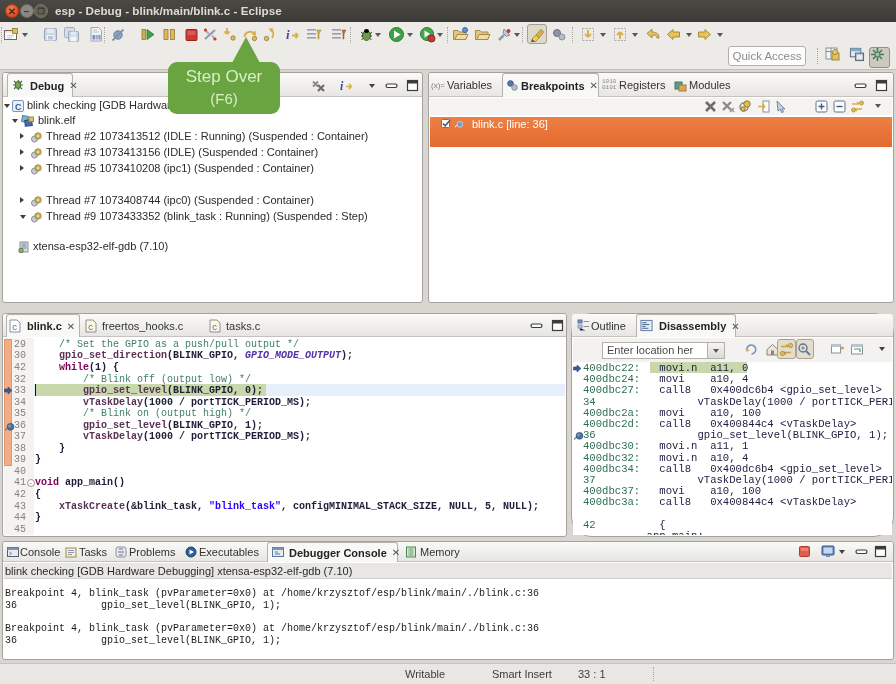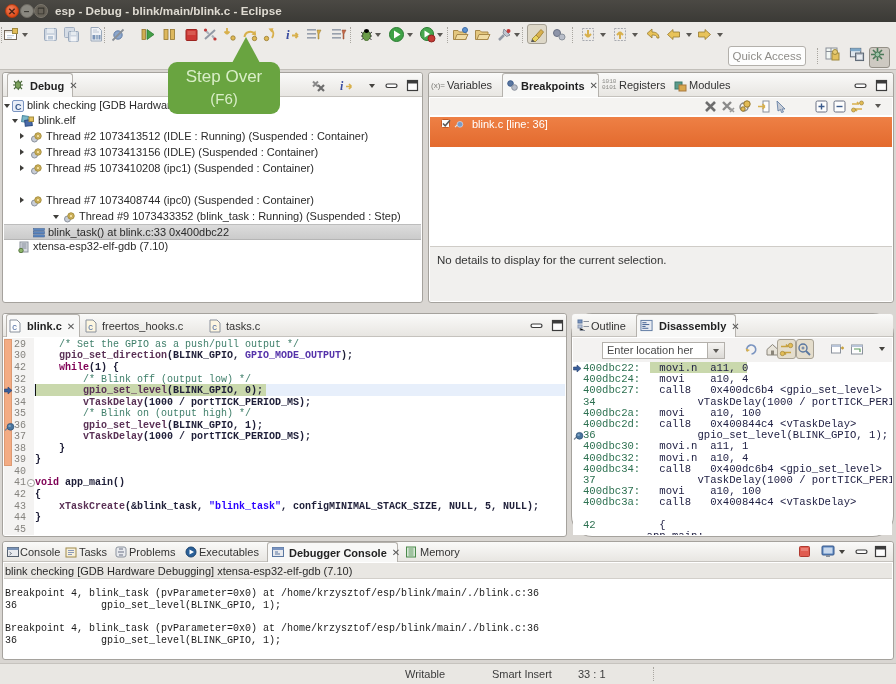--- a/index.html
+++ b/index.html
@@ -30,21 +30,21 @@
 .arr-d { position:absolute; top:6px; width:0; height:0; border-left:3.5px solid transparent; border-right:3.5px solid transparent; border-top:4.5px solid #3f3e3b; }
 .arr-r { position:absolute; top:4px; width:0; height:0; border-top:3.5px solid transparent; border-bottom:3.5px solid transparent; border-left:4.5px solid #3f3e3b; }
 
 .mono { font-family:"Liberation Mono", monospace; }
 #gutter { position:absolute; left:0px; top:0; width:30px; bottom:0; background:#f4f3f2; }
 .lnum { position:absolute; left:0; width:22px; text-align:right; font-size:10px; color:#85837e; font-family:"Liberation Mono", monospace; }
 .cline { position:absolute; left:31px; font-size:10px; white-space:pre; font-weight:bold; color:#1e1e38; }
 .cmt { color:#3f7f6a; font-weight:normal; }
 .kw { color:#7f0055; }
 .fn { color:#5a3156; }
-.mac { color:#5533aa; }
+.mac { color:#5533aa; font-style:italic; }
 .str { color:#2a00ff; }
 
 .dline { position:absolute; left:10px; font-size:10.6px; white-space:pre; font-weight:normal; color:#1c1c40; }
 .addr { color:#2c7050; }
 
 .conline { position:absolute; left:1px; font-size:10px; white-space:pre; color:#1a1a1a; }
 
 #statusbar { left:0; top:663px; width:896px; height:21px; background:#e9e7e3; border-top:1px solid #c6c3be; font-size:11px; color:#3c3c3c; }
 
 #tip { left:168px; top:62px; width:112px; height:52px; background:#69a440; border-radius:9px; z-index:50; }
@@ -304,36 +304,28 @@
         </div>
       <div class="trow" style="top:95px;">
           <i class="arr-r" style="left:16px;"></i>
           <svg class="abs" style="left:26px; top:1.5px; width:13px; height:13px;" viewBox="0 0 13 13">
             <circle cx="4.5" cy="8" r="3" fill="#c8cdd6" stroke="#8a919c"></circle>
             <circle cx="8" cy="5" r="3.2" fill="#e2c05e" stroke="#a08a3e"></circle>
             <rect x="6.7" y="3.8" width="2.6" height="2.6" fill="#f4e0a0" stroke="#a08a3e" stroke-width="0.5"></rect>
           </svg>
           <span class="txt" style="left:42px;">Thread #7 1073408744 (ipc0) (Suspended : Container)</span>
         </div>
-      <div class="trow" style="top:111px;margin-left:33px;">
+      <div class="trow" style="top:111px;">
           <i class="arr-d" style="left:16px;"></i>
           <svg class="abs" style="left:26px; top:1.5px; width:13px; height:13px;" viewBox="0 0 13 13">
             <circle cx="4.5" cy="8" r="3" fill="#c8cdd6" stroke="#8a919c"></circle>
             <circle cx="8" cy="5" r="3.2" fill="#e2c05e" stroke="#a08a3e"></circle>
             <rect x="6.7" y="3.8" width="2.6" height="2.6" fill="#f4e0a0" stroke="#a08a3e" stroke-width="0.5"></rect>
           </svg>
           <span class="txt" style="left:42px;">Thread #9 1073433352 (blink_task : Running) (Suspended : Step)</span>
-        </div>
-      <div class="trow" style="top:126px; background:linear-gradient(#dcdcdc,#cbcbcb); border-top:1px solid #bdbdbd; border-bottom:1px solid #b5b5b5;">
-          <svg class="abs" style="left:29px; top:3px; width:12px; height:10px;" viewBox="0 0 12 10">
-            <rect x="0.5" y="0.5" width="11" height="2.2" fill="#5a86c0" stroke="#3a5a8c" stroke-width="0.5"></rect>
-            <rect x="0.5" y="3.6" width="11" height="2.2" fill="#5a86c0" stroke="#3a5a8c" stroke-width="0.5"></rect>
-            <rect x="0.5" y="6.8" width="11" height="2.2" fill="#5a86c0" stroke="#3a5a8c" stroke-width="0.5"></rect>
-          </svg>
-          <span class="txt" style="left:44px;">blink_task() at blink.c:33 0x400dbc22</span>
         </div>
       <div class="trow" style="top:141px;">
           <svg class="abs" style="left:14px; top:2px; width:12px; height:12px;" viewBox="0 0 12 12">
             <rect x="2" y="1" width="8" height="10" fill="#d8dce2" stroke="#8a919c"></rect>
             <path d="M3.5 3 L8.5 3 M3.5 5 L8.5 5 M3.5 7 L8.5 7" stroke="#6a7184" stroke-width="0.8"></path>
             <circle cx="3" cy="9.5" r="2.2" fill="#8db46a" stroke="#5a7a44"></circle>
           </svg>
           <span class="txt" style="left:29px;">xtensa-esp32-elf-gdb (7.10)</span>
         </div>
     </div>
@@ -400,23 +392,20 @@
       <div style="position:absolute; left:0; right:0; top:19px; height:30px; background:linear-gradient(#ee8045,#e36a2e); color:#fff; font-size:11px;">
         <div style="position:absolute; left:11px; top:1.5px; width:9px; height:9px; background:#fdfdfd; border:1px solid #c55a24; border-radius:1.5px;"></div>
         <svg class="abs" style="left:11px; top:1px; width:10px; height:10px;" viewBox="0 0 10 10">
             <path d="M2 5.5 L4.2 7.8 L9 2.2" stroke="#5a5a5a" stroke-width="1.6" fill="none"></path>
           </svg>
         <svg class="abs" style="left:24px; top:2.5px; width:11px; height:9px;" viewBox="0 0 12 10">
             <path d="M1 8 L5 4" stroke="#e8e8e8" stroke-width="1.2"></path>
             <circle cx="6.5" cy="4.8" r="3.2" fill="#7a9cc8" stroke="#dce4f0" stroke-width="0.7"></circle>
           </svg>
         <span style="position:absolute; left:42px; top:0.5px;">blink.c [line: 36]</span>
-      </div>
-      <div style="position:absolute; left:0; right:0; top:148px; bottom:0; background:#f1f0ee; border-top:1px solid #cfccc7;">
-        <span style="position:absolute; left:7px; top:7px; font-size:11.5px; color:#333;">No details to display for the current selection.</span>
       </div>
     </div>
   </div>
 
   <div class="panel" id="editorpanel" style="left:2px; top:313px; width:565px; height:224px;">
     <div class="tabbar" style="height:23px;"></div>
     <div class="tab sel" style="left:3px; height:23px; width:74px; padding-left:20px;">blink.c<span class="x">✕</span></div>
     <div class="tab" style="left:79px; height:23px; width:122px; padding-left:20px;">freertos_hooks.c</div>
     <div class="tab" style="left:203px; height:23px; width:62px; padding-left:20px;">tasks.c</div>
     <svg class="abs" style="left:6px; top:5px; width:12px; height:14px;" viewBox="0 0 12 14">

